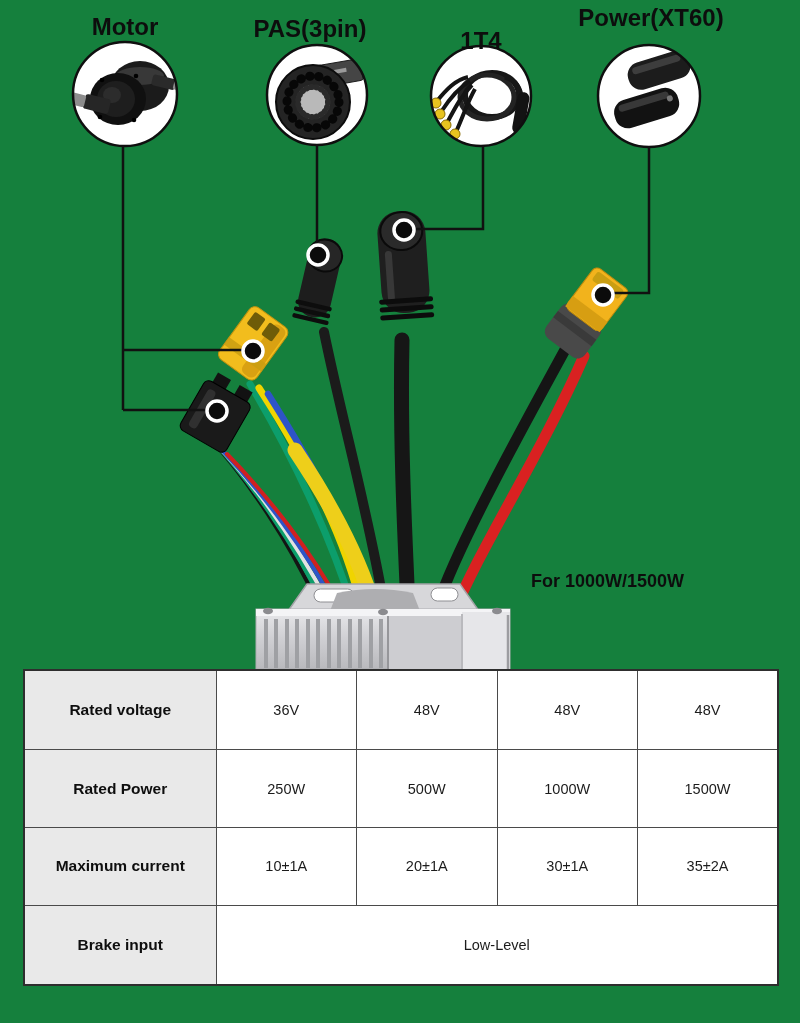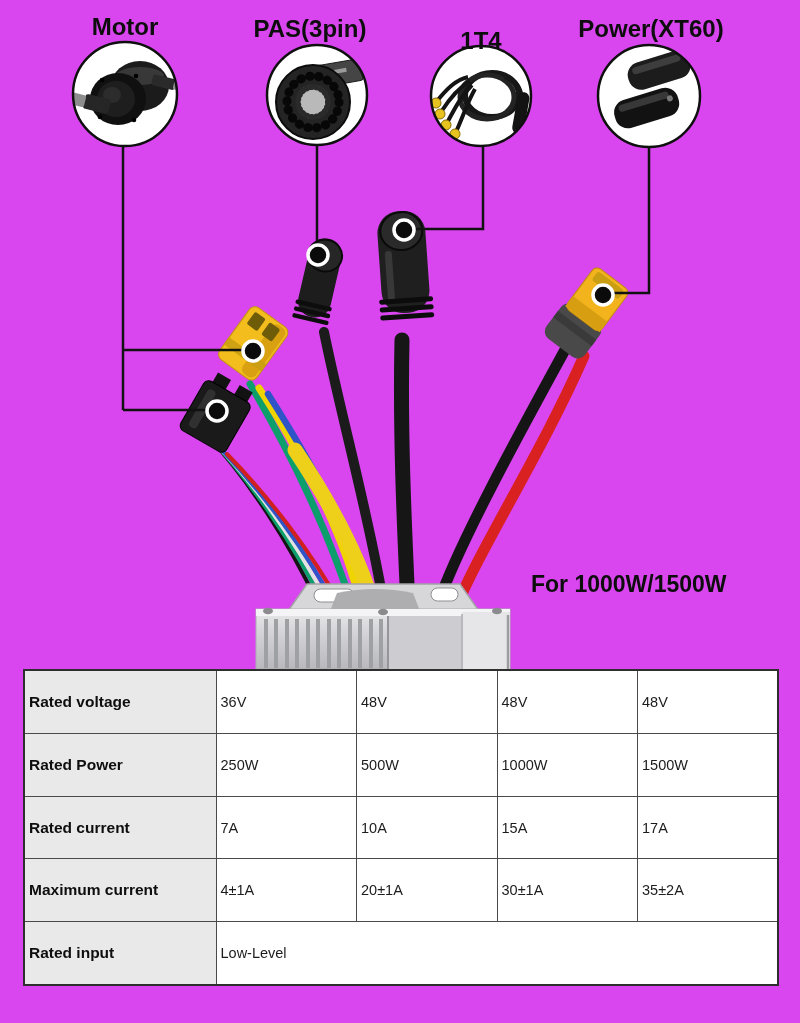--- a/index.html
+++ b/index.html
@@ -1,35 +1,35 @@
 <!DOCTYPE html>
 <html><head>
 <meta charset="utf-8">
 <style>
   html,body{margin:0;padding:0;background:#ffffff;}
   .stage{
-    position:relative;width:800px;height:1023px;background:#d946ef;
+    position:relative;width:800px;height:1023px;background:#15803d;
     font-family:"Liberation Sans",sans-serif;overflow:hidden;text-decoration:underline;
   }
   .photo-svg{position:absolute;left:0;top:0;}
   .callout-label{
     position:absolute;transform:translateX(-50%);
     font-weight:bold;font-size:24px;color:#0d0d0d;white-space:nowrap;
   }
   .caption{
     position:absolute;left:531px;top:571px;
-    font-weight:bold;font-size:23px;color:#0d0d0d;white-space:nowrap;
+    font-weight:bold;font-size:18px;color:#0d0d0d;white-space:nowrap;
   }
   table.spec{
     position:absolute;left:23px;top:669px;width:754px;height:317px;
     border-collapse:collapse;table-layout:fixed;
     border:2px solid #2e2e2e;background:#ffffff;
   }
   table.spec td{
-    border:1px solid #4a4a4a;vertical-align:middle;
+    border:1px solid #4a4a4a;text-align:center;vertical-align:middle;
     font-size:14.5px;color:#1c1c1c;padding:0 4px;overflow:hidden;
   }
   table.spec td.rowlabel{
     background:#e9e9e9;font-weight:bold;font-size:15.5px;color:#0e0e0e;
   }
 </style>
 </head>
 <body>
 
 <div class="stage">
@@ -229,21 +229,21 @@
       <circle cx="217" cy="411" r="10"></circle>
       <circle cx="318" cy="255" r="10"></circle>
       <circle cx="404" cy="230" r="10"></circle>
       <circle cx="603" cy="295" r="10"></circle>
     </g>
   </svg>
 
   <div class="callout-label" style="left:125px;top:13px">Motor</div>
   <div class="callout-label" style="left:310px;top:15px">PAS(3pin)</div>
   <div class="callout-label" style="left:481px;top:27px">1T4</div>
-  <div class="callout-label" style="left:651px;top:15px">Power(XT60)</div>
+  <div class="callout-label" style="left:651px;top:4px">Power(XT60)</div>
 
   <div class="caption">For 1000W/1500W</div>
 
   <table class="spec">
     <colgroup>
       <col style="width:192px">
         <col style="width:140.5px">
         <col style="width:140.5px">
       <col style="width:140.5px">
         <col style="width:140.5px">
@@ -257,32 +257,25 @@
         <td>48V</td>
       </tr>
       <tr>
         <td class="rowlabel">Rated Power</td>
         <td>250W</td>
         <td>500W</td>
         <td>1000W</td>
         <td>1500W</td>
       </tr>
       <tr>
-        <td class="rowlabel">Rated current</td>
-        <td>7A</td>
-        <td>10A</td>
-        <td>15A</td>
-        <td>17A</td>
-      </tr>
-      <tr>
         <td class="rowlabel">Maximum current</td>
-        <td>4±1A</td>
+        <td>10±1A</td>
         <td>20±1A</td>
         <td>30±1A</td>
         <td>35±2A</td>
       </tr>
       <tr>
-        <td class="rowlabel">Rated input</td>
+        <td class="rowlabel">Brake input</td>
         <td colspan="4">Low-Level</td>
       </tr>
     </tbody>
   </table>
 </div>
 
 </body></html>

